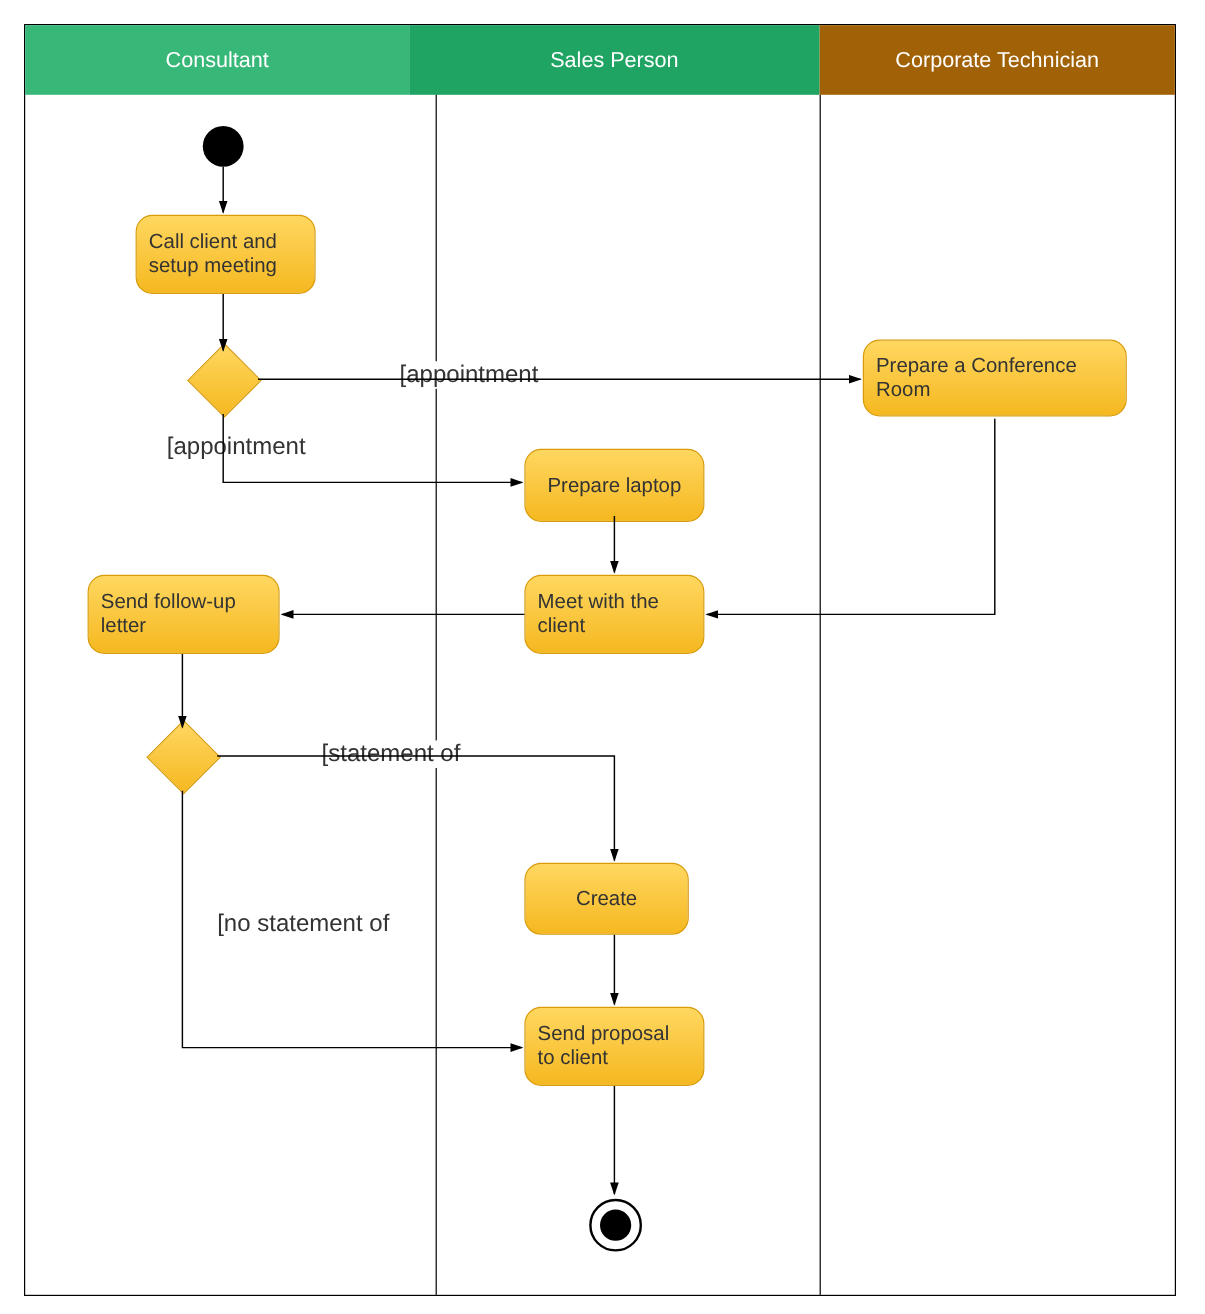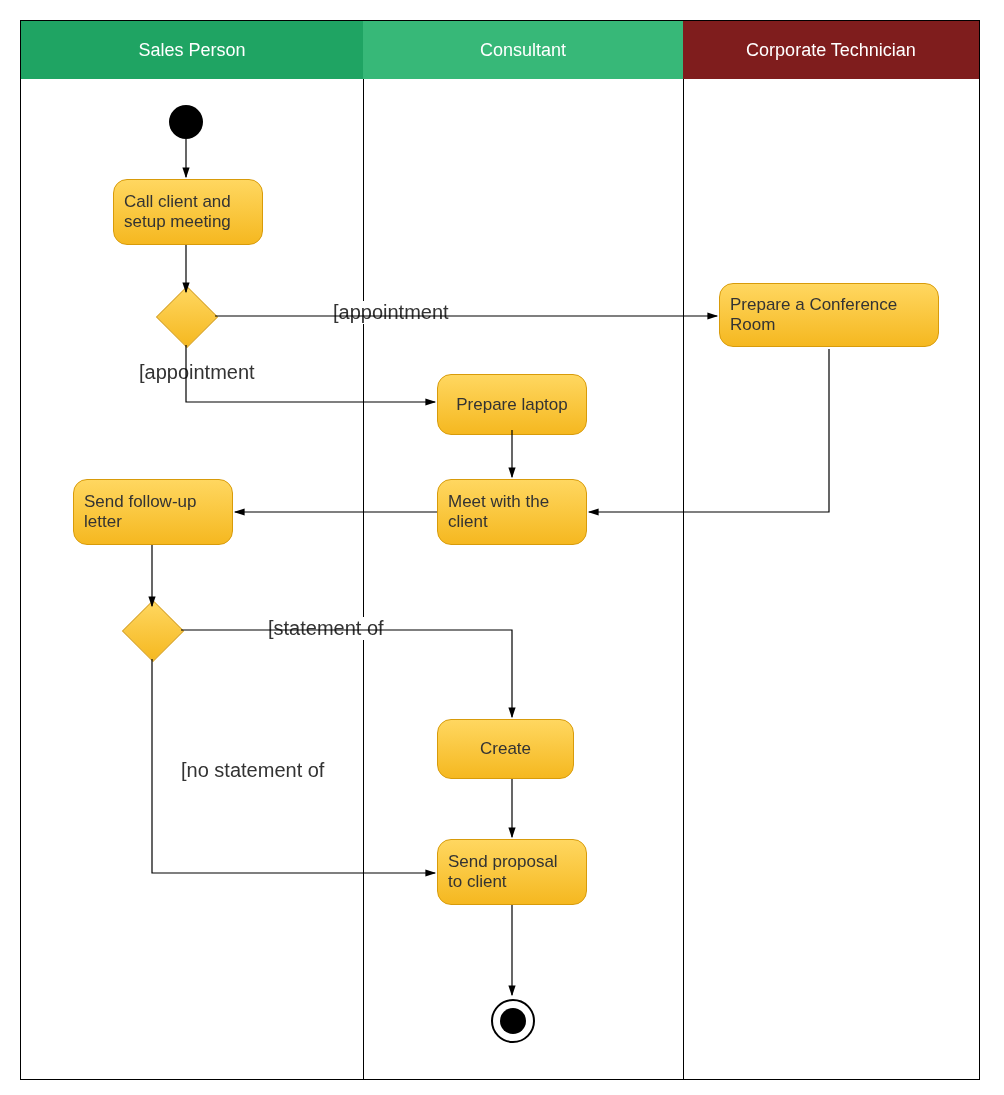--- a/index.html
+++ b/index.html
@@ -30,21 +30,21 @@
   .h1 {
     width: 342px;
     background: #1fa463;
   }
   .h2 {
     width: 320px;
     background: #37b878;
   }
   .h3 {
     width: 296px;
-    background: #7f1d1d;
+    background: #a16207;
   }
   .lanes {
     position: relative;
     height: 1000px;
   }
   .lane-border1 {
     position: absolute;
     left: 342px;
     top: 0;
     bottom: 0;
@@ -118,22 +118,22 @@
     width: 100%;
     height: 100%;
     pointer-events: none;
   }
 </style>
 </head>
 <body>
 
 <div class="diagram">
   <div class="header">
+    <div class="header-cell h2">Consultant</div>
     <div class="header-cell h1">Sales Person</div>
-    <div class="header-cell h2">Consultant</div>
     <div class="header-cell h3">Corporate Technician</div>
   </div>
   <div class="lanes">
     <div class="lane-border1"></div>
     <div class="lane-border2"></div>
 
     <div class="start-node" style="left:148px; top:26px;"></div>
 
     <div class="activity" style="left:92px; top:100px; width:150px; height:66px;">Call client and setup meeting</div>
 

